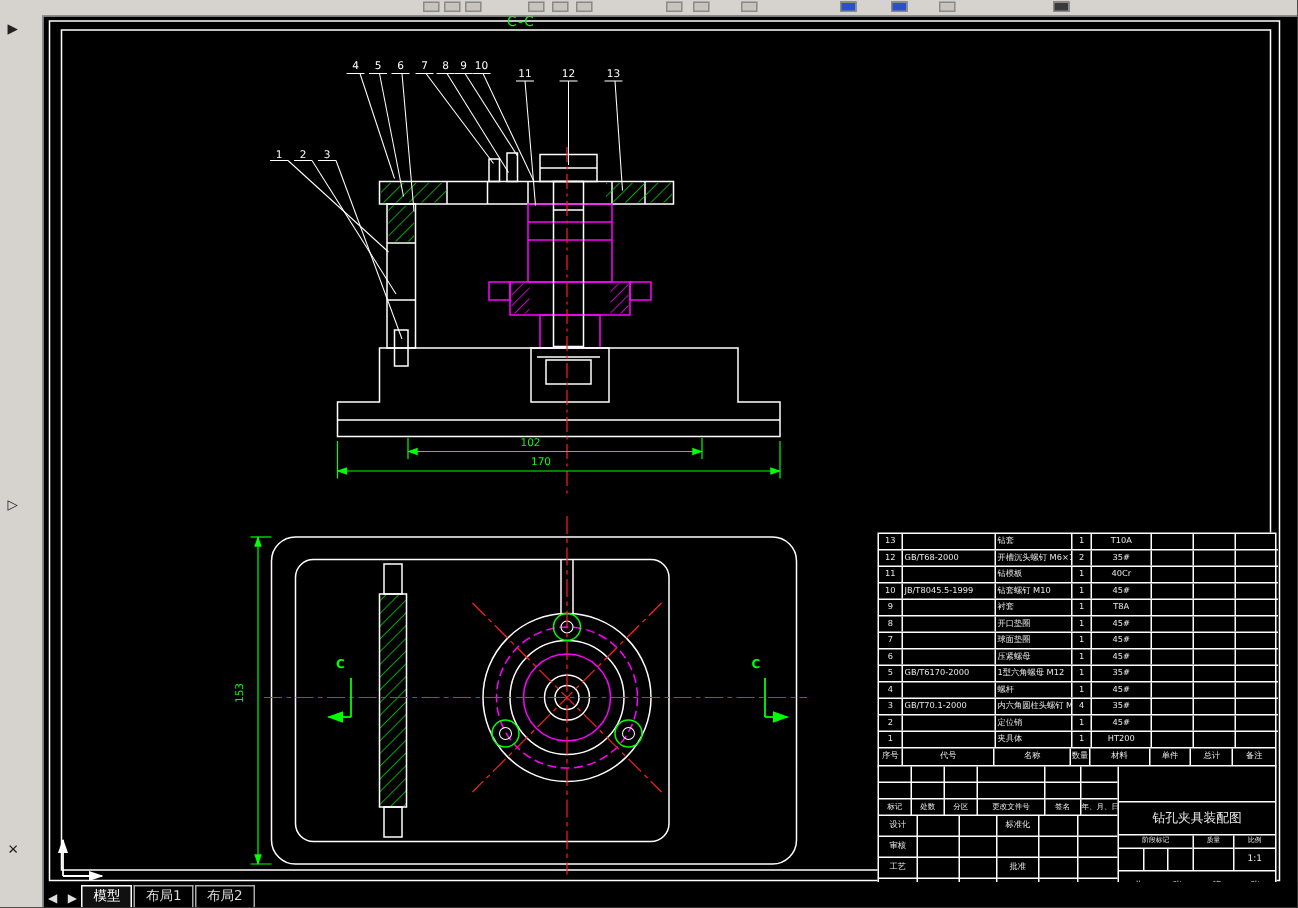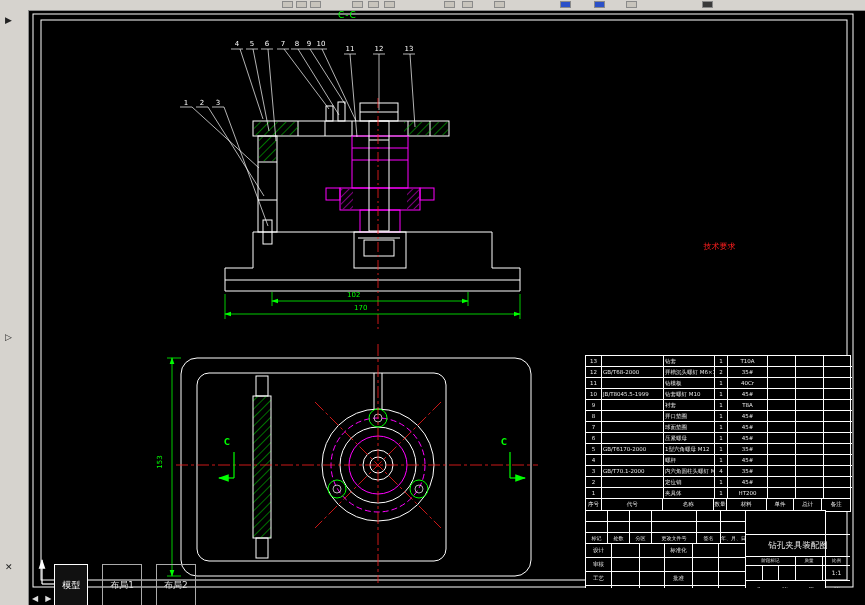--- a/index.html
+++ b/index.html
@@ -37,21 +37,21 @@
   .w-code{width:62px;}
   .w-name{width:51px;}
   .w-qty{width:13px;text-align:center;padding-left:0;}
   .w-mat{width:40px;text-align:center;padding-left:0;}
   .w-wa{width:28px;}
   .w-wb{width:28px;}
   .w-rem{width:28px;border-right:none;}
   .bom-header{display:flex;height:12px;border-top:1px solid #fff;}
   .bom-header .bc{line-height:11px;text-align:center;padding-left:0;}
   
-  .tb{position:absolute;left:585px;top:510px;width:241px;height:90px;border:1px solid #fff;
+  .tb{position:absolute;left:585px;top:510px;width:266px;height:90px;border:1px solid #fff;
       box-sizing:border-box;z-index:3;color:#e8e8e8;background:#000;}
   .tb-left{position:absolute;left:0;top:0;width:160px;height:88px;border-right:1px solid #fff;box-sizing:border-box;}
   .gridA{display:grid;grid-template-columns:22px 22px 22px 45px 24px 24px;grid-auto-rows:11px;}
   .ta{box-sizing:border-box;border-right:1px solid #fff;border-bottom:1px solid #fff;
       font-size:5px;line-height:10px;text-align:center;overflow:hidden;white-space:nowrap;}
   .ta.last{border-right:none;}
   .gridB{display:grid;grid-template-columns:26px 28px 25px 28px 26px 26px;grid-auto-rows:14px;}
   .tbc{box-sizing:border-box;border-right:1px solid #fff;border-bottom:1px solid #fff;
        font-size:5.5px;line-height:13px;text-align:center;overflow:hidden;white-space:nowrap;}
   .tbc.last{border-right:none;}
@@ -68,22 +68,22 @@
           line-height:8px;text-align:center;overflow:hidden;white-space:nowrap;}
   .stage-boxes{display:flex;height:14px;}
   .stage-boxes div{flex:1;border-right:1px solid #fff;box-sizing:border-box;}
   .stage-boxes div:last-child{border-right:none;}
   .scale-val{font-size:6px;text-align:center;line-height:13px;}
   .tr-d{height:18px;display:flex;align-items:center;justify-content:space-around;font-size:6px;}
   
   .tabbar{position:absolute;left:28px;top:588px;width:837px;height:17px;background:#000;
           display:flex;align-items:flex-end;color:#fff;z-index:5;}
   .tab-nav{font-size:8px;color:#ddd;padding:0 3px 2px 4px;}
-  .tab{border:1px solid #aaa;border-bottom:none;padding:13px 7px;font-size:9px;height:14px;
-       line-height:14px;color:#ddd;margin-right:14px;}
+  .tab{border:1px solid #aaa;border-bottom:none;padding:0 7px;font-size:9px;height:14px;
+       line-height:14px;color:#ddd;margin-right:1px;}
   .tab.active{border-color:#fff;color:#fff;background:#111;}
 </style>
 </head>
 <body>
 
 <div class="stage">
 
   <svg class="draw" width="865" height="605" viewBox="0 0 865 605">
     <defs>
       <pattern id="hg" width="6" height="6" patternUnits="userSpaceOnUse" patternTransform="rotate(45)">
@@ -272,21 +272,20 @@
   <div class="callout" style="left:372px;top:45px;">12</div>
   <div class="callout" style="left:402px;top:45px;">13</div>
 
   <div class="dimtxt" style="left:347px;top:291px;">102</div>
   <div class="dimtxt" style="left:354px;top:304px;">170</div>
   <div class="dimtxt rot90" style="left:153px;top:458px;">153</div>
   <div class="cmark" style="left:224px;top:438px;">C</div>
   <div class="cmark" style="left:501px;top:438px;">C</div>
 
   <div class="tech">
-    <div class="tech-title">技术要求</div>
   </div>
 
   <div class="bom">
     <div class="bom-rows">
 
         <div class="bom-row">
           <div class="bc w-no">13</div>
           <div class="bc w-code"></div>
           <div class="bc w-name">钻套</div>
           <div class="bc w-qty">1</div>

